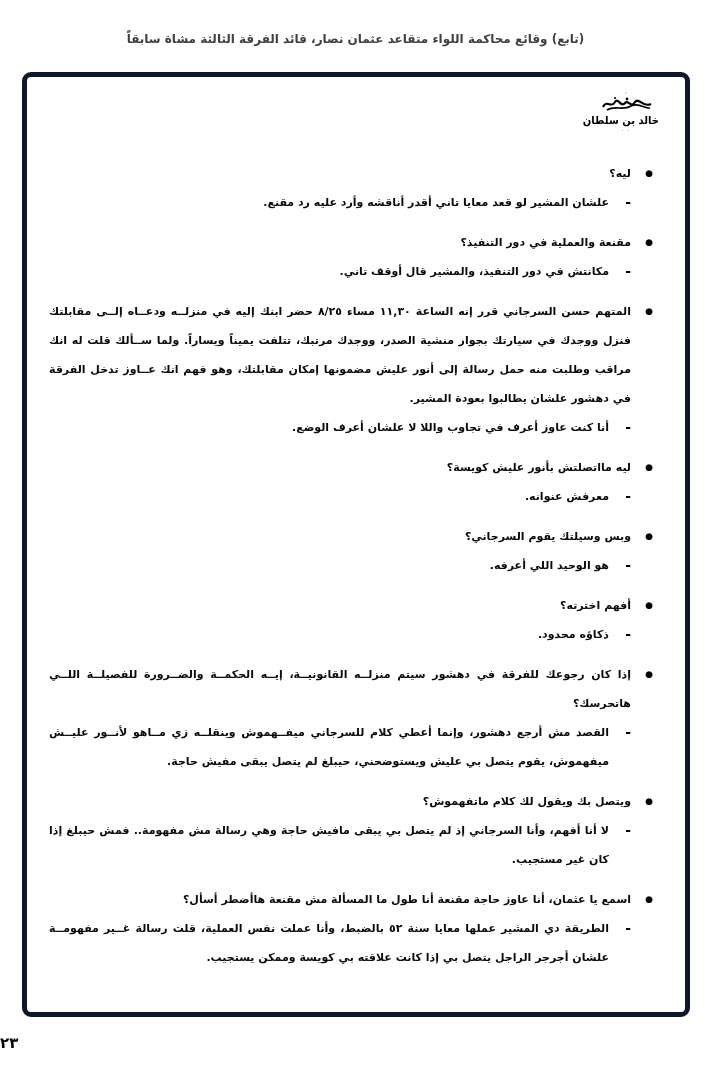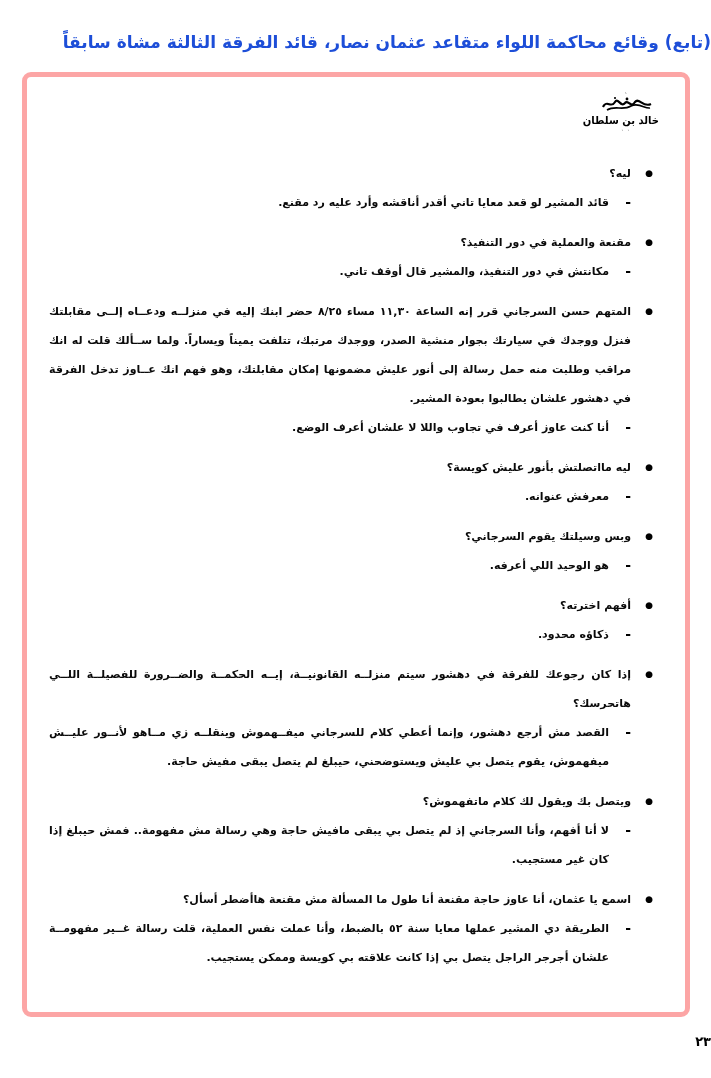--- a/index.html
+++ b/index.html
@@ -2,26 +2,26 @@
 <html lang="ar" dir="rtl"><head>
 <meta charset="utf-8">
 <style>
   html,body{margin:0;padding:0;background:#ffffff;}
   body{
     width:711px;height:1078px;position:relative;overflow:hidden;
     font-family:"DejaVu Sans", sans-serif;color:#000;
   }
   .page{position:absolute;inset:0;direction:rtl;}
   .doc-header{
-    position:absolute;top:32px;left:0;right:0;
-    font-size:17px;font-weight:bold;color:#1d4ed8;letter-spacing:0;
+    position:absolute;top:32px;left:0;right:0;text-align:center;
+    font-size:12px;font-weight:bold;color:#404040;letter-spacing:0;
   }
   .content-box{
     position:absolute;top:72px;left:22px;width:668px;height:945px;
-    box-sizing:border-box;border:5px solid #fca5a5;border-radius:9px;
+    box-sizing:border-box;border:5px solid #0f172a;border-radius:9px;
     overflow:hidden;background:#fff;
   }
   .stamp{
     position:absolute;top:12px;right:26px;width:64px;text-align:center;
     color:#000;line-height:1;
   }
   .stamp-dot{font-size:6px;line-height:1;}
   .stamp-flourish{margin-top:1px;}
   .stamp-name{
     font-size:10px;font-weight:bold;margin-top:1px;
@@ -41,22 +41,22 @@
   .item.q.first{margin-top:0;}
   .item.q .marker{
     position:absolute;right:2px;top:10px;font-size:9px;line-height:9px;
   }
   .item.a{padding-right:46px;}
   .item.a .marker{
     position:absolute;right:24px;top:0;font-size:14px;font-weight:bold;
     line-height:29px;
   }
   .page-number{
-    position:absolute;top:1034px;left:0;right:0;text-align:right;
-    font-size:13px;font-weight:bold;
+    position:absolute;top:1034px;left:0;right:0;text-align:left;
+    font-size:15px;font-weight:bold;
   }
 </style>
 </head>
 <body>
 
 <div class="page">
 
   <div class="doc-header">(تابع) وقائع محاكمة اللواء متقاعد عثمان نصار، قائد الفرقة الثالثة مشاة سابقاً</div>
 
   <div class="content-box">
@@ -76,21 +76,21 @@
     </div>
 
     <div class="dialogue">
 
       <div class="item q first">
         <span class="marker">●</span>
         <p class="text">ليه؟</p>
       </div>
       <div class="item a">
         <span class="marker">-</span>
-        <p class="text">قائد المشير لو قعد معايا تاني أقدر أناقشه وأرد عليه رد مقنع.</p>
+        <p class="text">علشان المشير لو قعد معايا تاني أقدر أناقشه وأرد عليه رد مقنع.</p>
       </div>
 
       <div class="item q">
         <span class="marker">●</span>
         <p class="text">مقنعة والعملية في دور التنفيذ؟</p>
       </div>
       <div class="item a">
         <span class="marker">-</span>
         <p class="text">مكانتش في دور التنفيذ، والمشير قال أوقف تاني.</p>
       </div>

